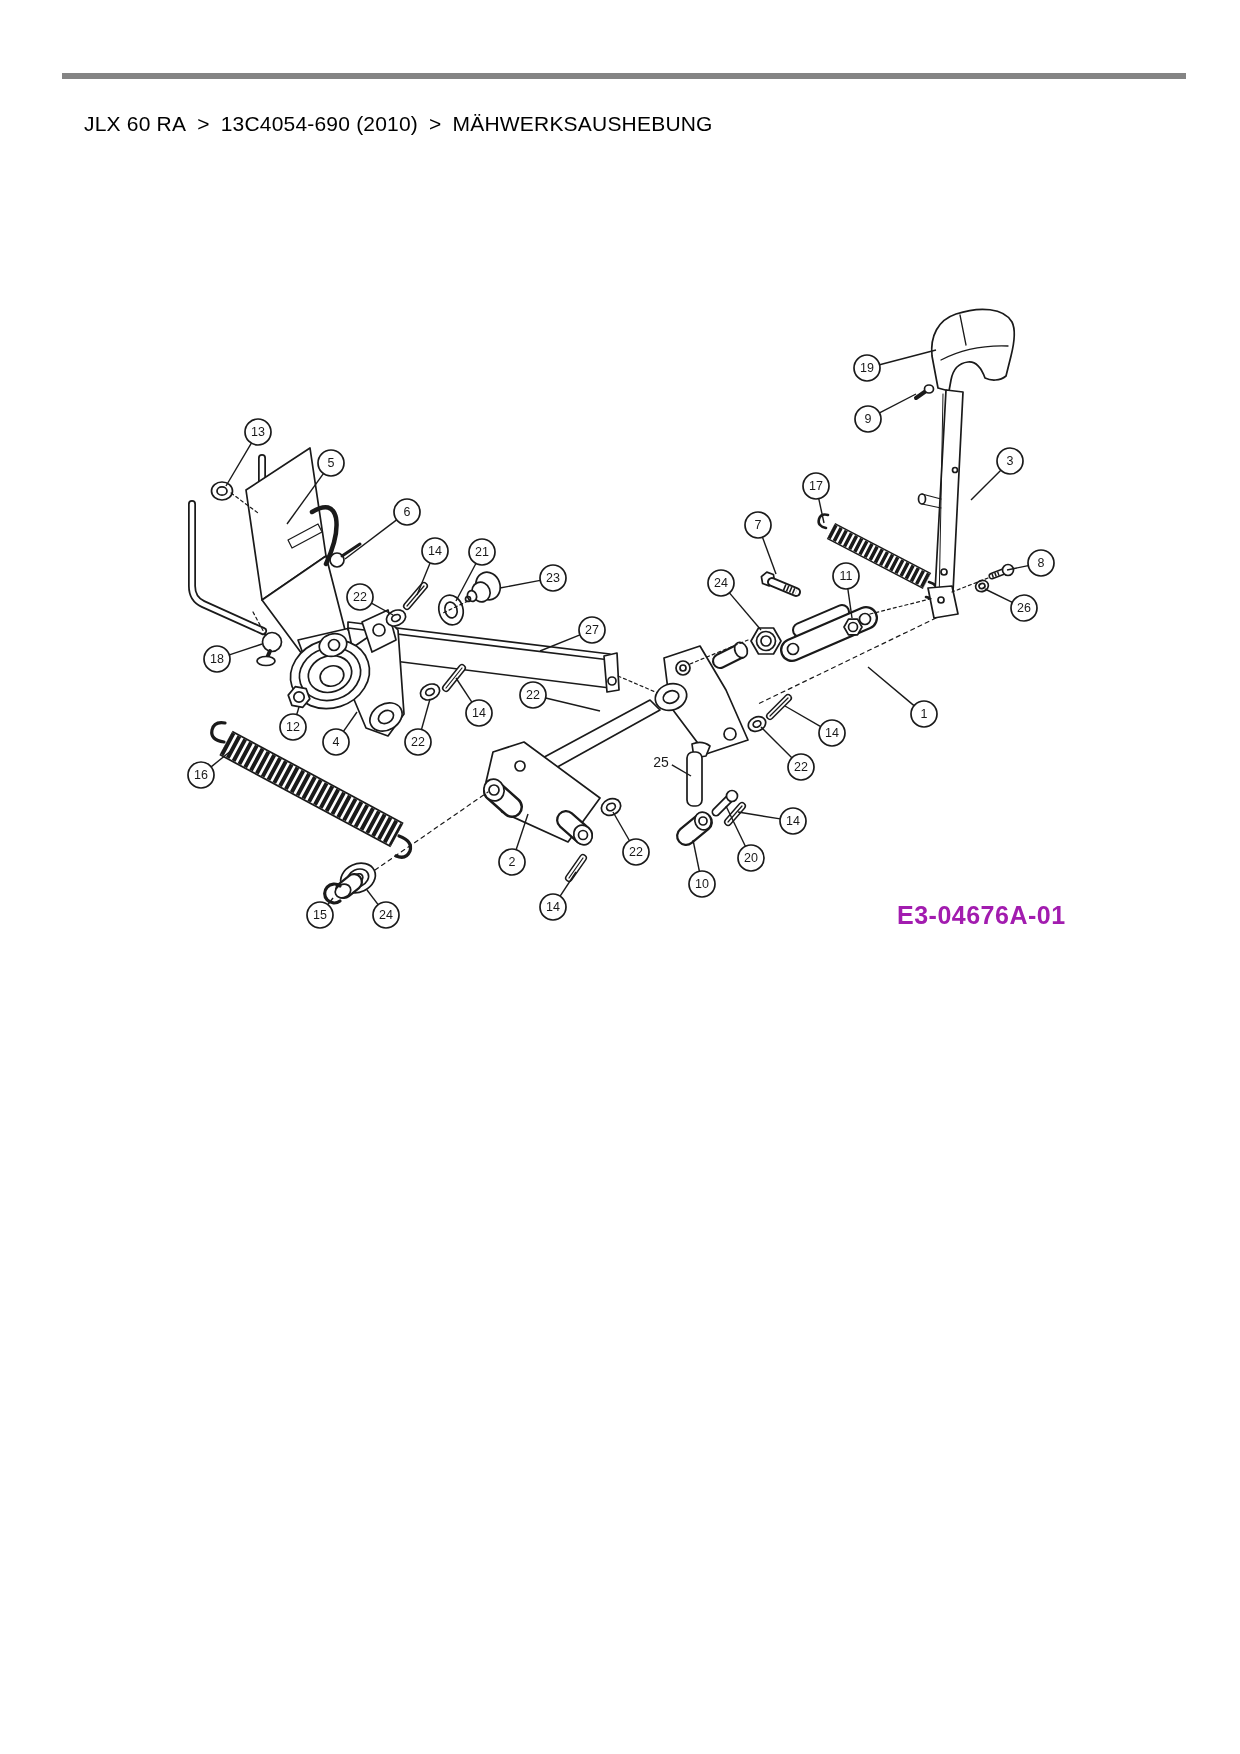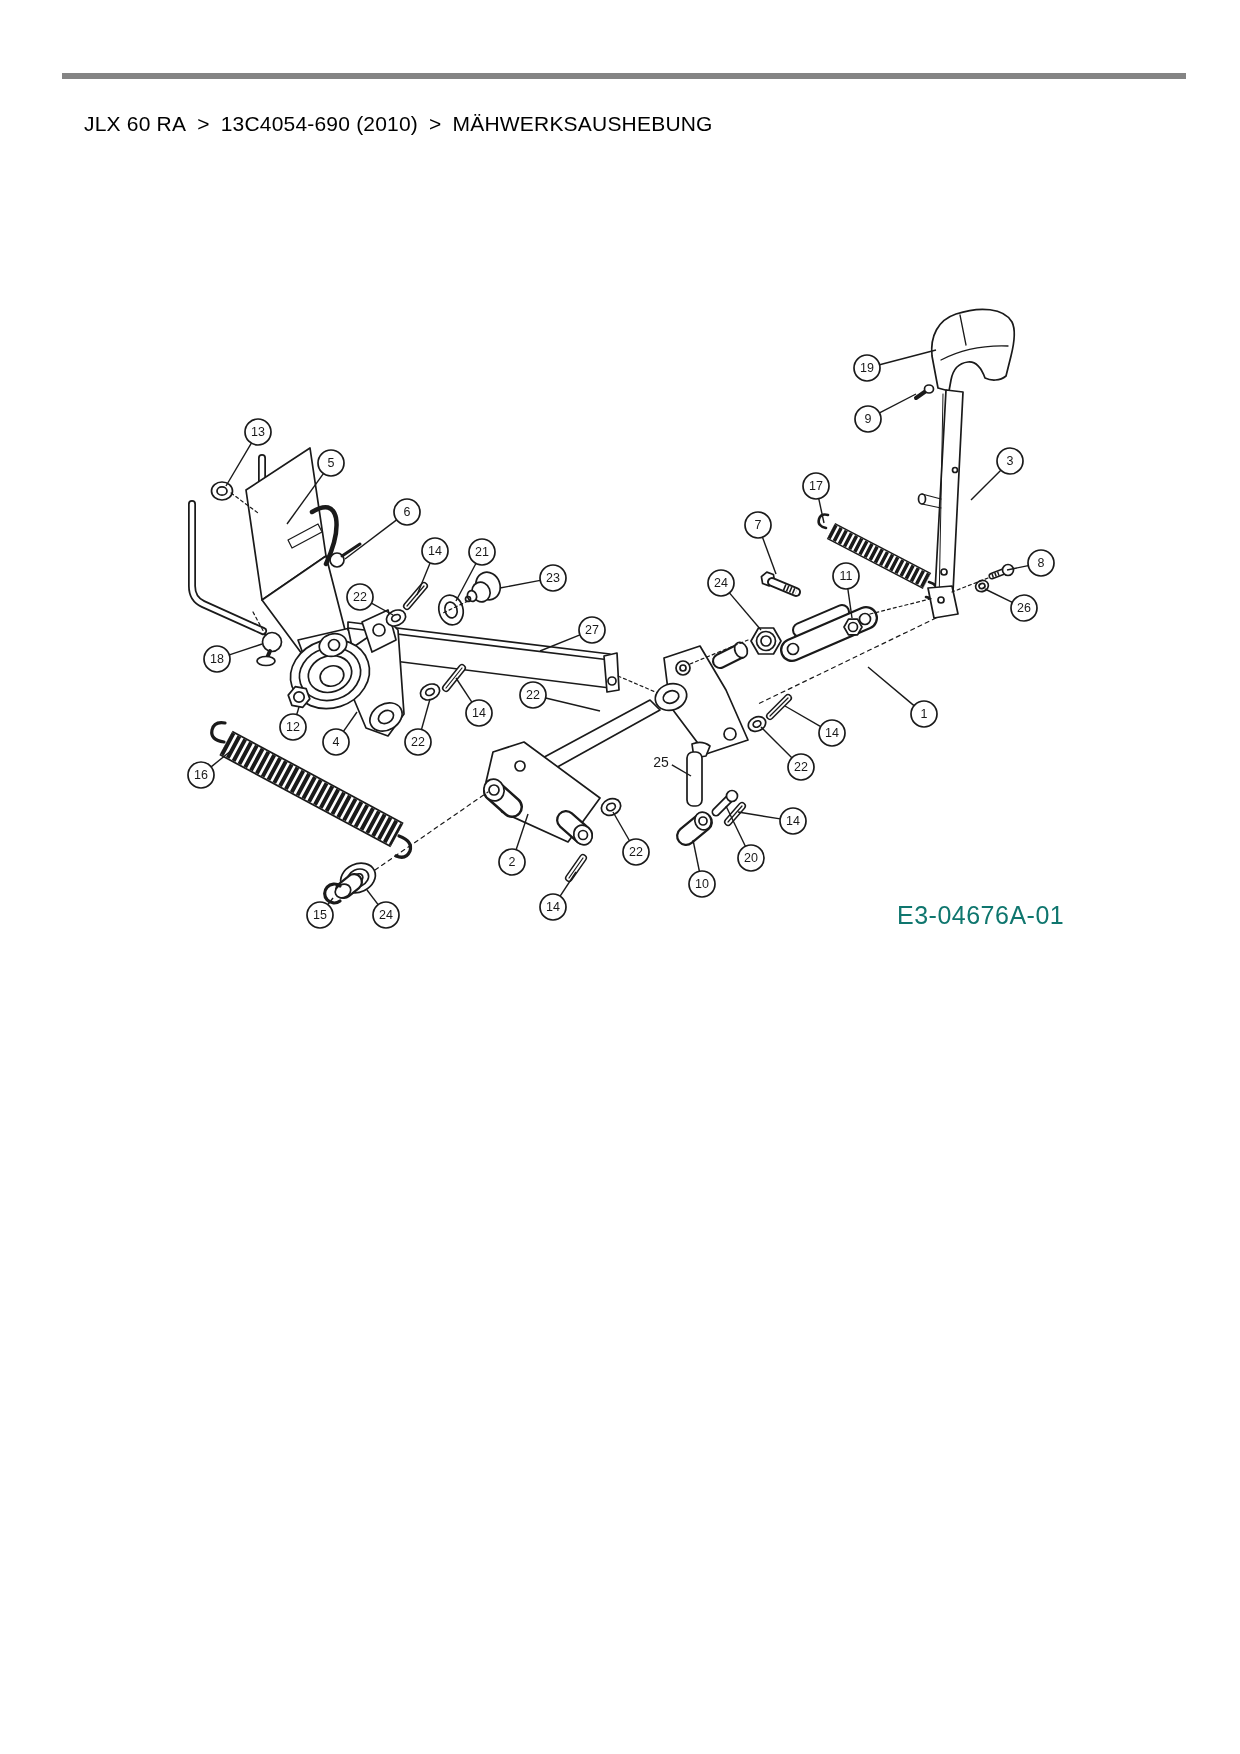--- a/index.html
+++ b/index.html
@@ -4,22 +4,22 @@
 <style>
   html,body{margin:0;padding:0;background:#fff;}
   .page{position:relative;width:1240px;height:1754px;background:#fff;overflow:hidden;
         font-family:"Liberation Sans",sans-serif;color:#000;}
   .top-rule{position:absolute;left:62px;top:73px;width:1124px;height:6px;}
   .breadcrumb{position:absolute;left:84px;top:112px;font-size:21px;white-space:nowrap;
               letter-spacing:0.2px;}
   .breadcrumb .sep{margin:0 11px;}
   .breadcrumb .seg{cursor:default;}
   .diagram-svg{position:absolute;left:0;top:0;}
-  .code-label{position:absolute;left:897px;top:901px;font-size:25px;font-weight:400;
-              letter-spacing:0.5px;color:#0f766e;}
+  .code-label{position:absolute;left:897px;top:901px;font-size:25px;font-weight:700;
+              letter-spacing:0.5px;color:#a21caf;}
   svg line, svg path, svg polygon, svg ellipse, svg circle, svg polyline{vector-effect:none;}
 </style>
 </head>
 <body>
 
 <div class="page">
 
   <div class="top-rule" style="background: rgb(132, 132, 132);"></div>
 
   <div class="breadcrumb">

